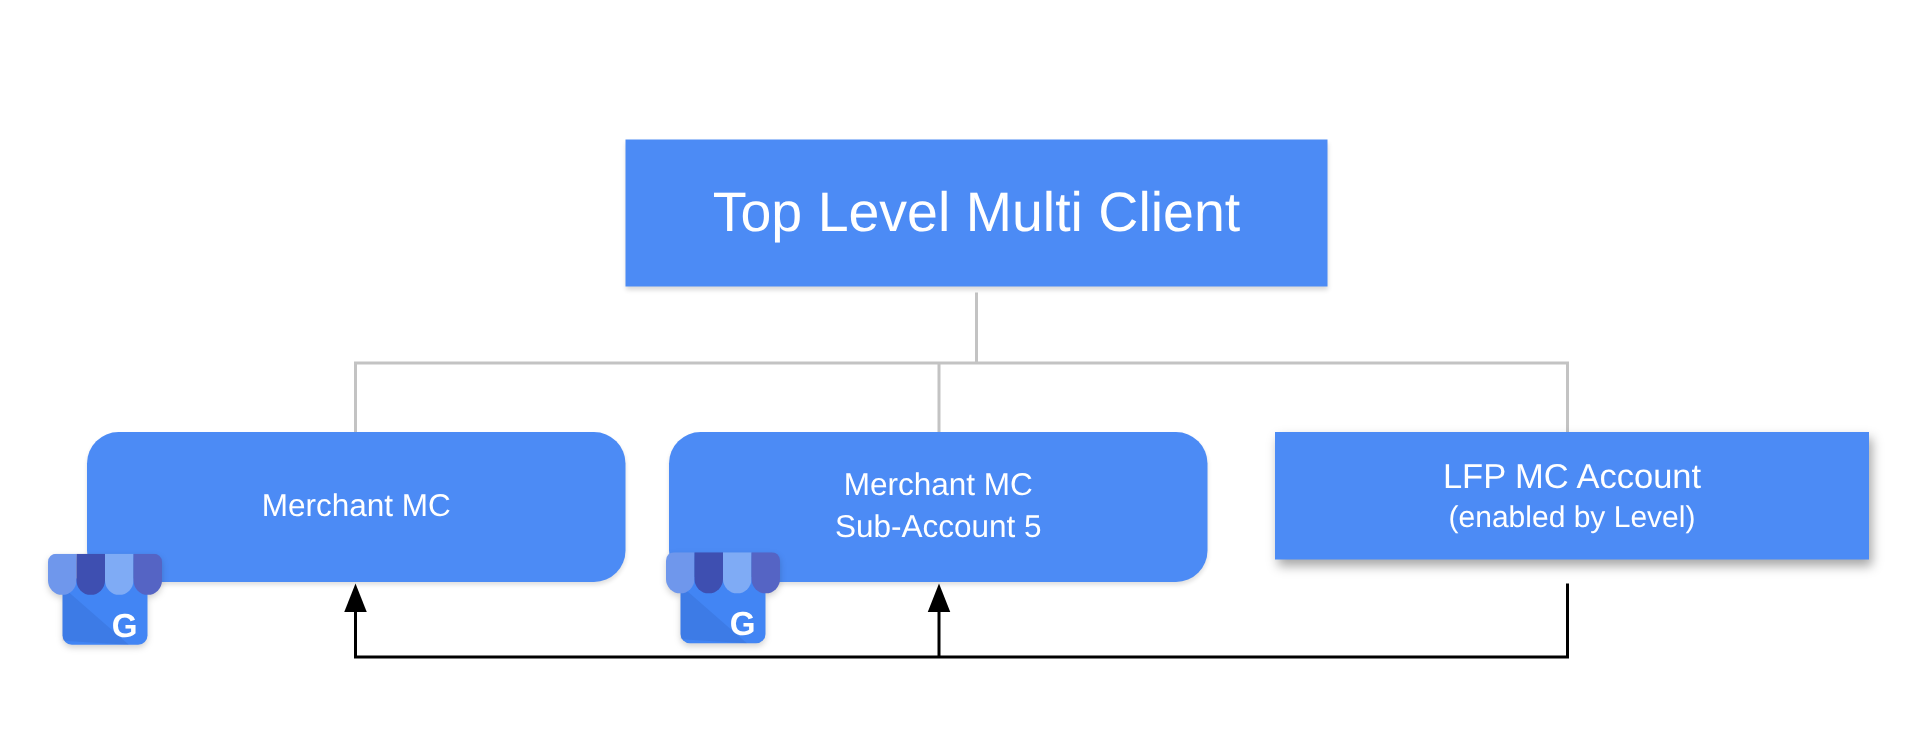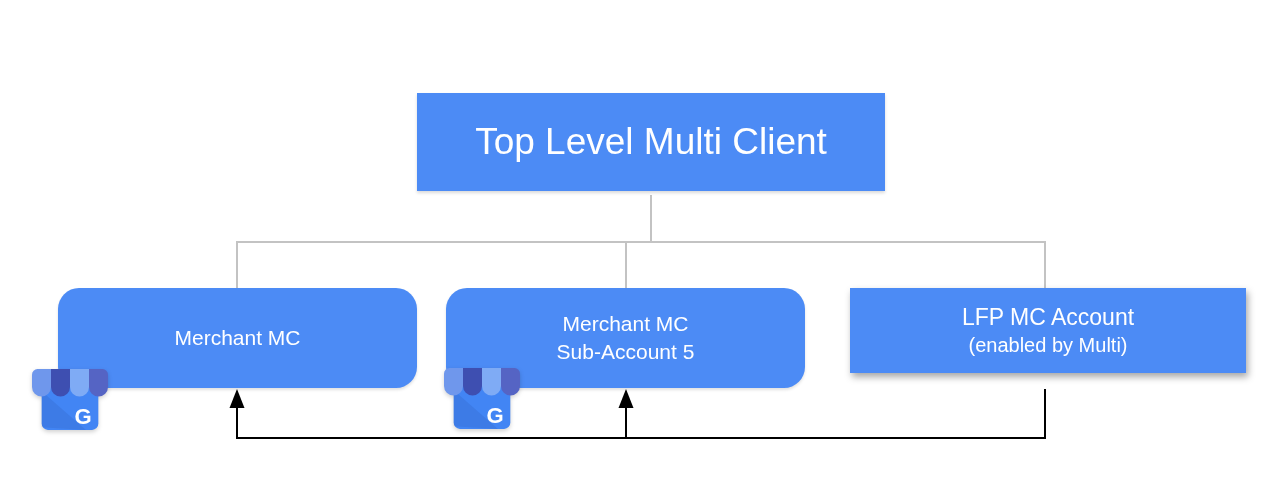--- a/index.html
+++ b/index.html
@@ -94,21 +94,21 @@
     <span class="line1">Merchant MC</span>
   </div>
 
   <div class="node node-sub node-sub2">
     <span class="line1">Merchant MC</span>
     <span class="line2">Sub-Account 5</span>
   </div>
 
   <div class="node node-lfp">
     <span class="line1">LFP MC Account</span>
-    <span class="line2">(enabled by Multi)</span>
+    <span class="line2">(enabled by Level)</span>
   </div>
 
   <svg width="0" height="0" style="position:absolute" aria-hidden="true">
     <defs>
       <symbol id="gmb-icon" viewBox="0 0 110 96">
         <clipPath id="awning-clip">
           <rect x="0" y="4" width="110" height="46" rx="8"></rect>
         </clipPath>
 
         <rect x="14" y="28" width="82" height="64" rx="9" fill="#4285F4"></rect>

